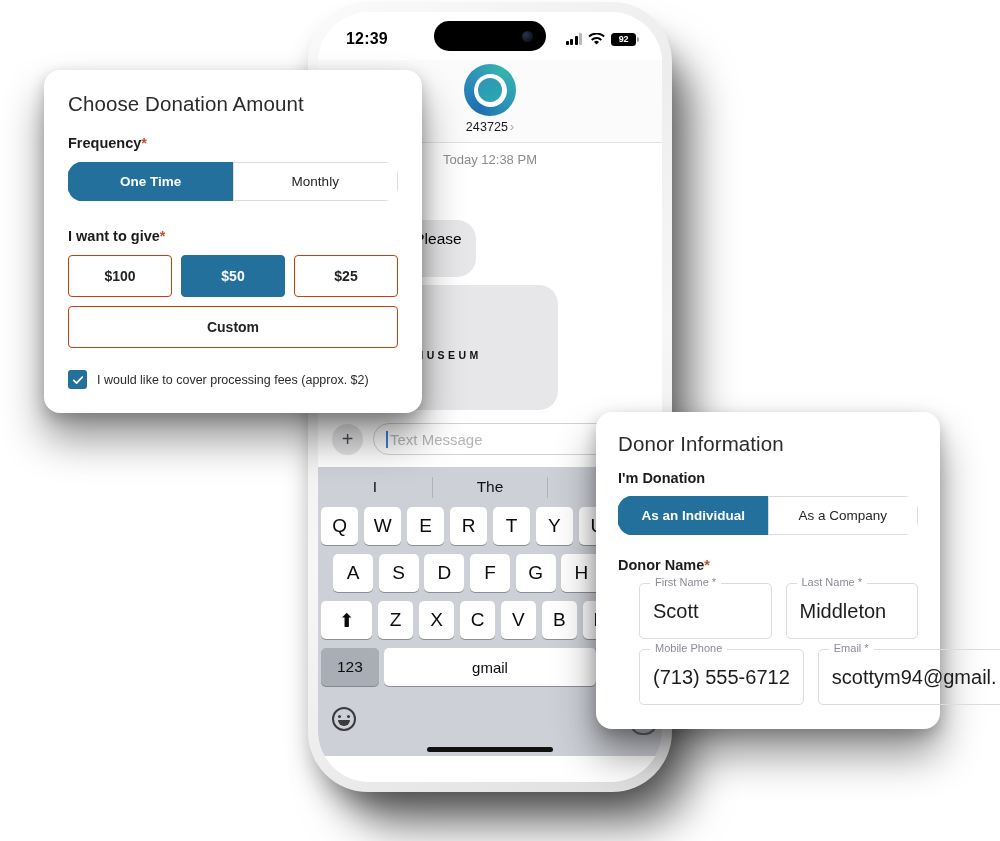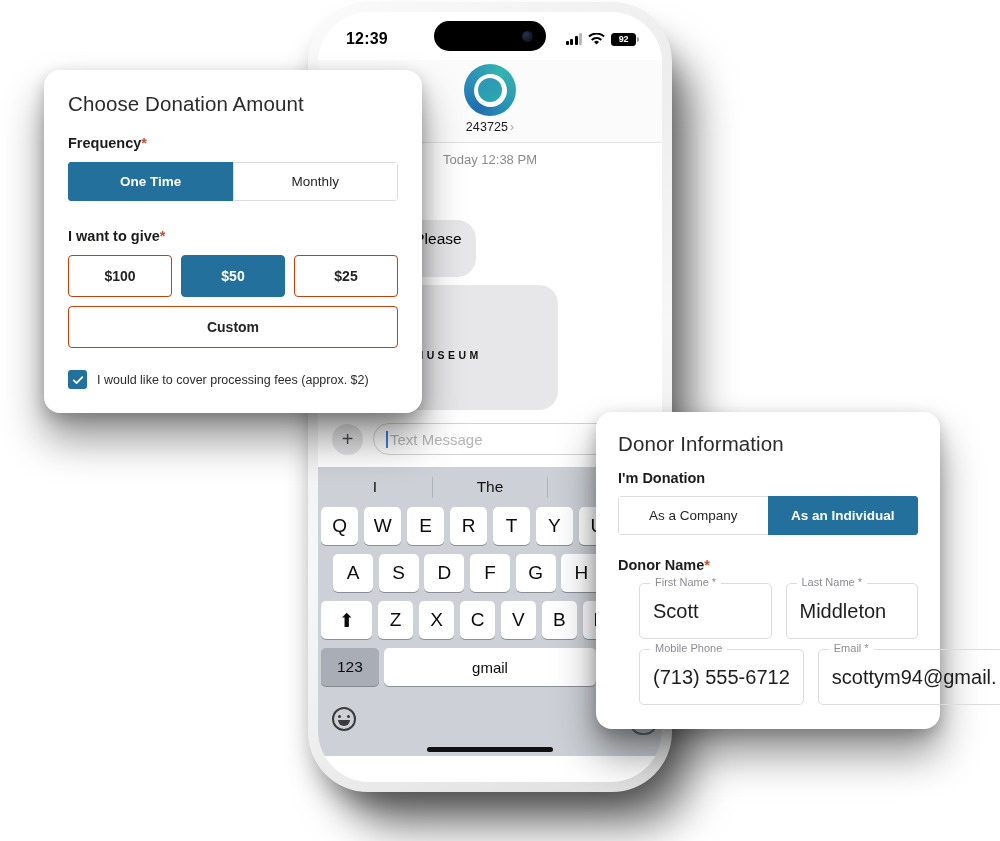--- a/index.html
+++ b/index.html
@@ -141,21 +141,21 @@
     z-index: 30;
   }
   #donation-card { left:44px; top:70px; width:378px; padding: 22px 24px 24px; }
   #donor-card { left:596px; top:412px; width:344px; padding: 20px 22px 24px; z-index:40; }
 
   .card-title { font-size:20.5px; color:#2b2b2b; font-weight:400; margin-bottom:19px; letter-spacing:.1px; }
   #donor-card .card-title { margin-bottom:14px; }
   .field-label { font-size:14.5px; font-weight:700; color:#1c1c1c; margin-bottom:11px; }
   .req { color:#c0502c; font-weight:700; }
 
-  .seg { display:flex; border-radius:4px; overflow:hidden; }
+  .seg { display:flex; border-radius:14px; overflow:hidden; }
   .seg .opt {
     flex:1; text-align:center; padding: 11px 0; font-size:13.5px;
     background:#fff; border:1px solid #dcdcdc; color:#252525; font-weight:700;
     margin-left:-1px;
   }
   .seg .opt:first-child { margin-left:0; }
   .seg .opt.sel { background:#22709b; border-color:#22709b; color:#fff; }
   .seg .opt.unsel { font-weight:400; }
 
   .amt-grid { display:flex; gap:9px; }
@@ -343,22 +343,22 @@
       </div>
       <div class="chk-label">I would like to cover processing fees (approx. $2)</div>
     </div>
   </div>
 
   <div id="donor-card" class="card">
     <div class="card-title">Donor Information</div>
 
     <div class="field-label im-donating">I'm Donation</div>
     <div class="seg">
+      <div class="opt sel">As an Individual</div>
       <div class="opt unsel">As a Company</div>
-      <div class="opt sel">As an Individual</div>
     </div>
 
     <div class="field-label donor-name-label">
       <span>Donor Name</span><span class="req">*</span>
     </div>
 
     <div class="fields">
       <div class="fbox">
         <div class="flabel">First Name *</div>
         <div class="fvalue">Scott</div>

